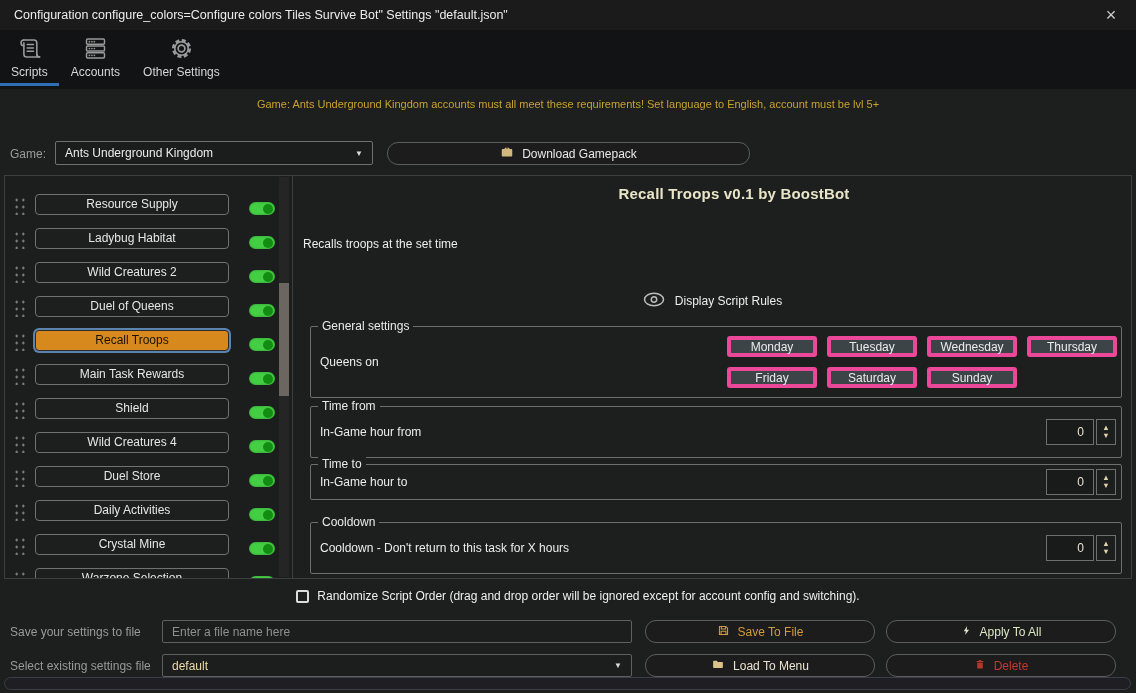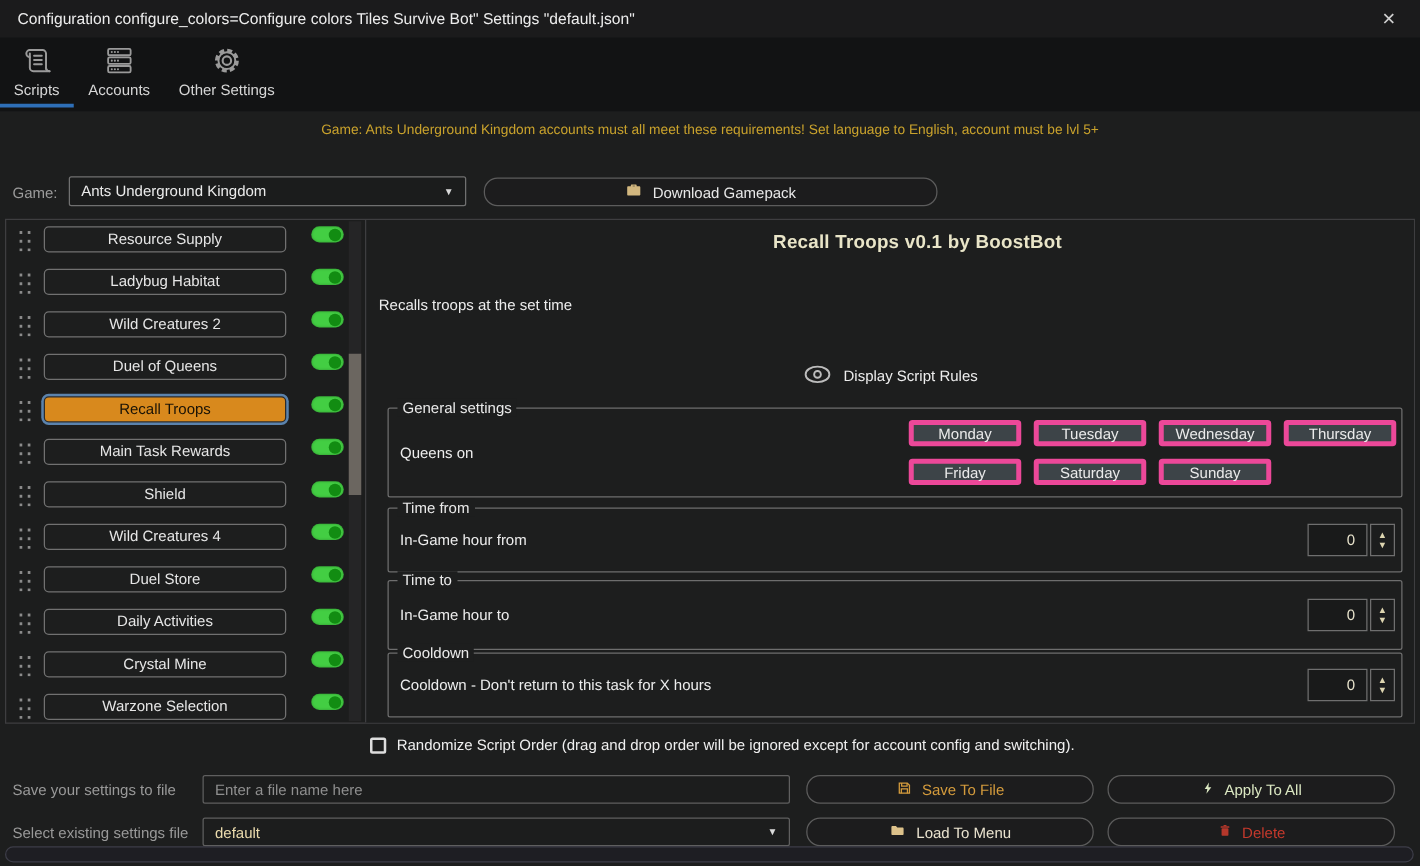--- a/index.html
+++ b/index.html
@@ -27,21 +27,21 @@
                background:#1b1c1c;border:1px solid #707070;border-radius:2px;display:flex;align-items:center;
                padding:0 9px;color:#ebebeb;cursor:pointer;}
   .game-select .caret{margin-left:auto;font-size:8px;color:#dadada;}
   .pill{box-sizing:border-box;border:1px solid #5c5c5c;border-radius:11px;background:#1c1c1d;
         display:flex;align-items:center;justify-content:center;gap:8px;font-size:12px;color:#e8e8e8;cursor:pointer;}
   .download-btn{position:absolute;left:387px;top:142px;width:363px;height:23px;}
   
   .main{position:absolute;left:4px;top:175px;width:1128px;height:404px;box-sizing:border-box;
         border:1px solid #3e3e40;display:flex;background:#1c1d1d;}
   .sidebar{width:287px;position:relative;overflow:hidden;padding-top:5px;box-sizing:border-box;}
-  .s-row{height:34px;display:flex;align-items:flex-start;padding-left:7px;}
+  .s-row{height:34px;display:flex;align-items:flex-end;padding-left:7px;}
   .dots{width:13px;height:20px;flex:0 0 13px;
         background-image:radial-gradient(#8b8b8b 1.1px, transparent 1.3px);
         background-size:6.5px 7px;background-position:1.5px 1.5px;cursor:grab;}
   .s-btn{margin-left:10px;width:194px;height:21px;box-sizing:border-box;background:#1d1e1e;
          border:1px solid #717171;border-radius:4px;color:#e6e6e6;font-size:12px;
          font-family:inherit;cursor:pointer;padding:0;line-height:19px;}
   .s-btn.sel{background:#d8891d;color:#181206;border-color:#2c2c2c;box-shadow:0 0 0 2px #5b83ad;font-weight:normal;}
   .toggle{margin-left:20px;width:26px;height:13px;border-radius:7px;background:#43ce43;position:relative;
           flex:0 0 26px;cursor:pointer;box-shadow:inset 0 0 2px rgba(0,0,0,.35);}
   .toggle .knob{position:absolute;right:2px;top:1.5px;width:10px;height:10px;border-radius:50%;background:#128c12;}
@@ -57,21 +57,21 @@
   .fs .legend{position:absolute;top:-8px;left:7px;background:#1d1e1e;padding:0 4px;font-size:12px;color:#eaeaea;}
   #fs-general{top:150px;height:72px;}
   .fs-general-row{display:flex;height:100%;align-items:center;}
   .recall-on{padding-left:9px;flex:1;color:#ededed;}
   .days{width:390px;display:flex;flex-wrap:wrap;gap:10px;margin-right:4px;}
   .day-btn{width:90px;height:21px;box-sizing:border-box;background:#3d4448;border:4px solid #ec4899;border-radius:3px;
            color:#ebebeb;font-size:12px;font-family:inherit;cursor:pointer;padding:0;}
   .fs-row{display:flex;height:100%;align-items:center;}
   .fs-row .fs-label{padding-left:9px;flex:1;color:#ededed;}
   #fs-timefrom{top:230px;height:52px;}
-  #fs-timeto{top:288px;height:56px;}
+  #fs-timeto{top:288px;height:36px;}
   #fs-cooldown{top:346px;height:52px;}
   .spinner{display:flex;margin-right:5px;}
   .spin-value{width:48px;height:26px;box-sizing:border-box;border:1px solid #6f6f6f;background:#191a1a;
               color:#e9e4cd;text-align:right;padding-right:9px;line-height:25px;font-size:12px;}
   .spin-arrows{width:20px;height:26px;box-sizing:border-box;border:1px solid #6f6f6f;margin-left:2px;
                display:flex;flex-direction:column;align-items:center;justify-content:center;gap:2px;
                color:#ddd5b0;cursor:pointer;background:#1c1d1d;}
   .spin-arrows span{font-size:7.5px;line-height:6px;}
   
   .randomize-row{position:absolute;left:0;right:0;top:585px;height:22px;display:flex;align-items:center;

